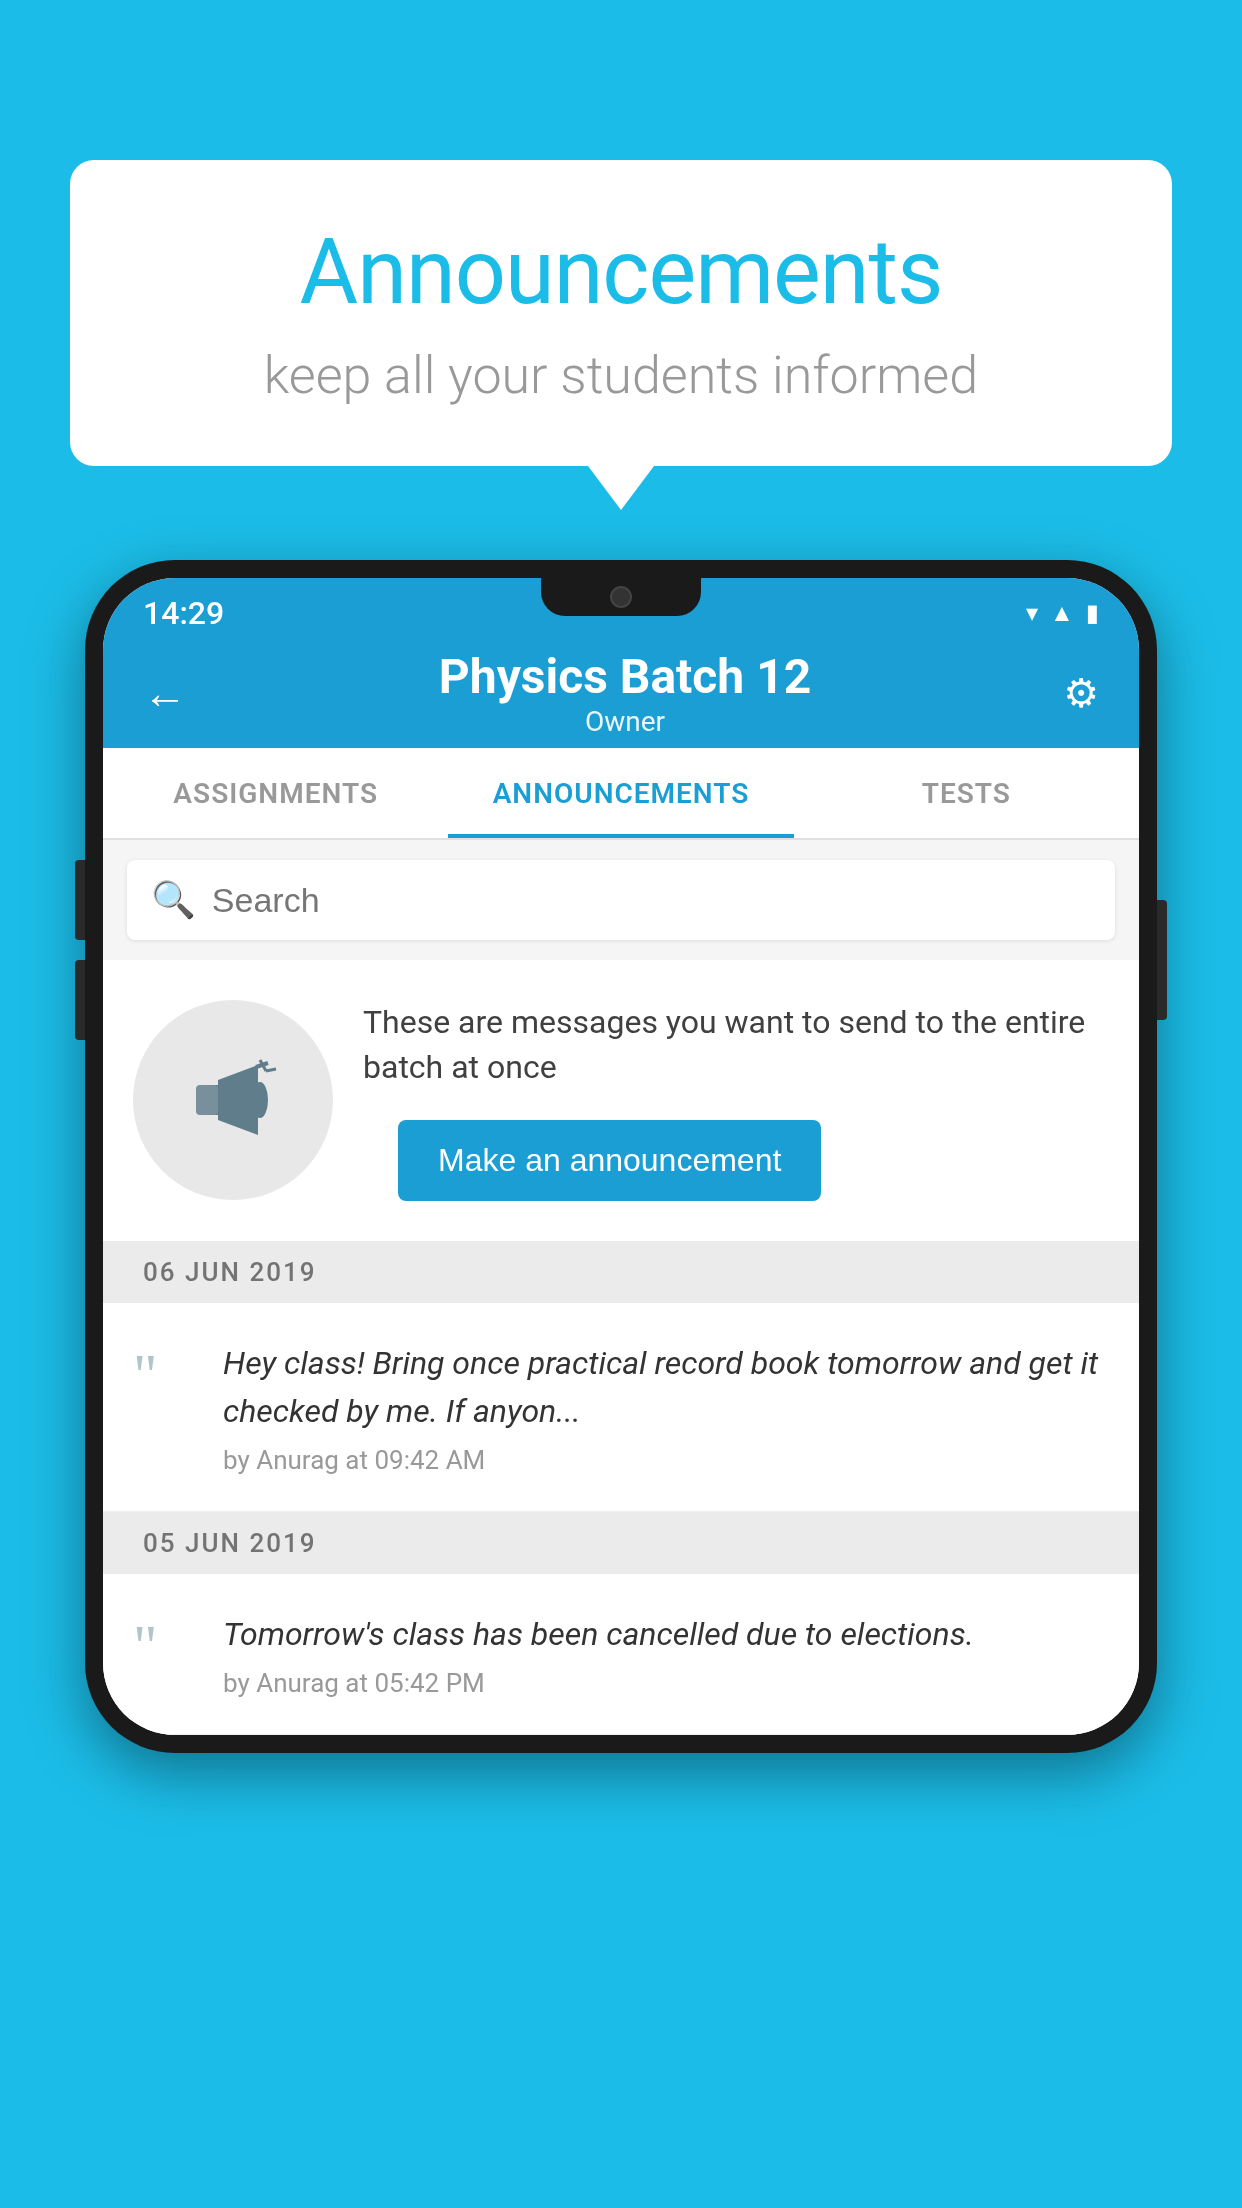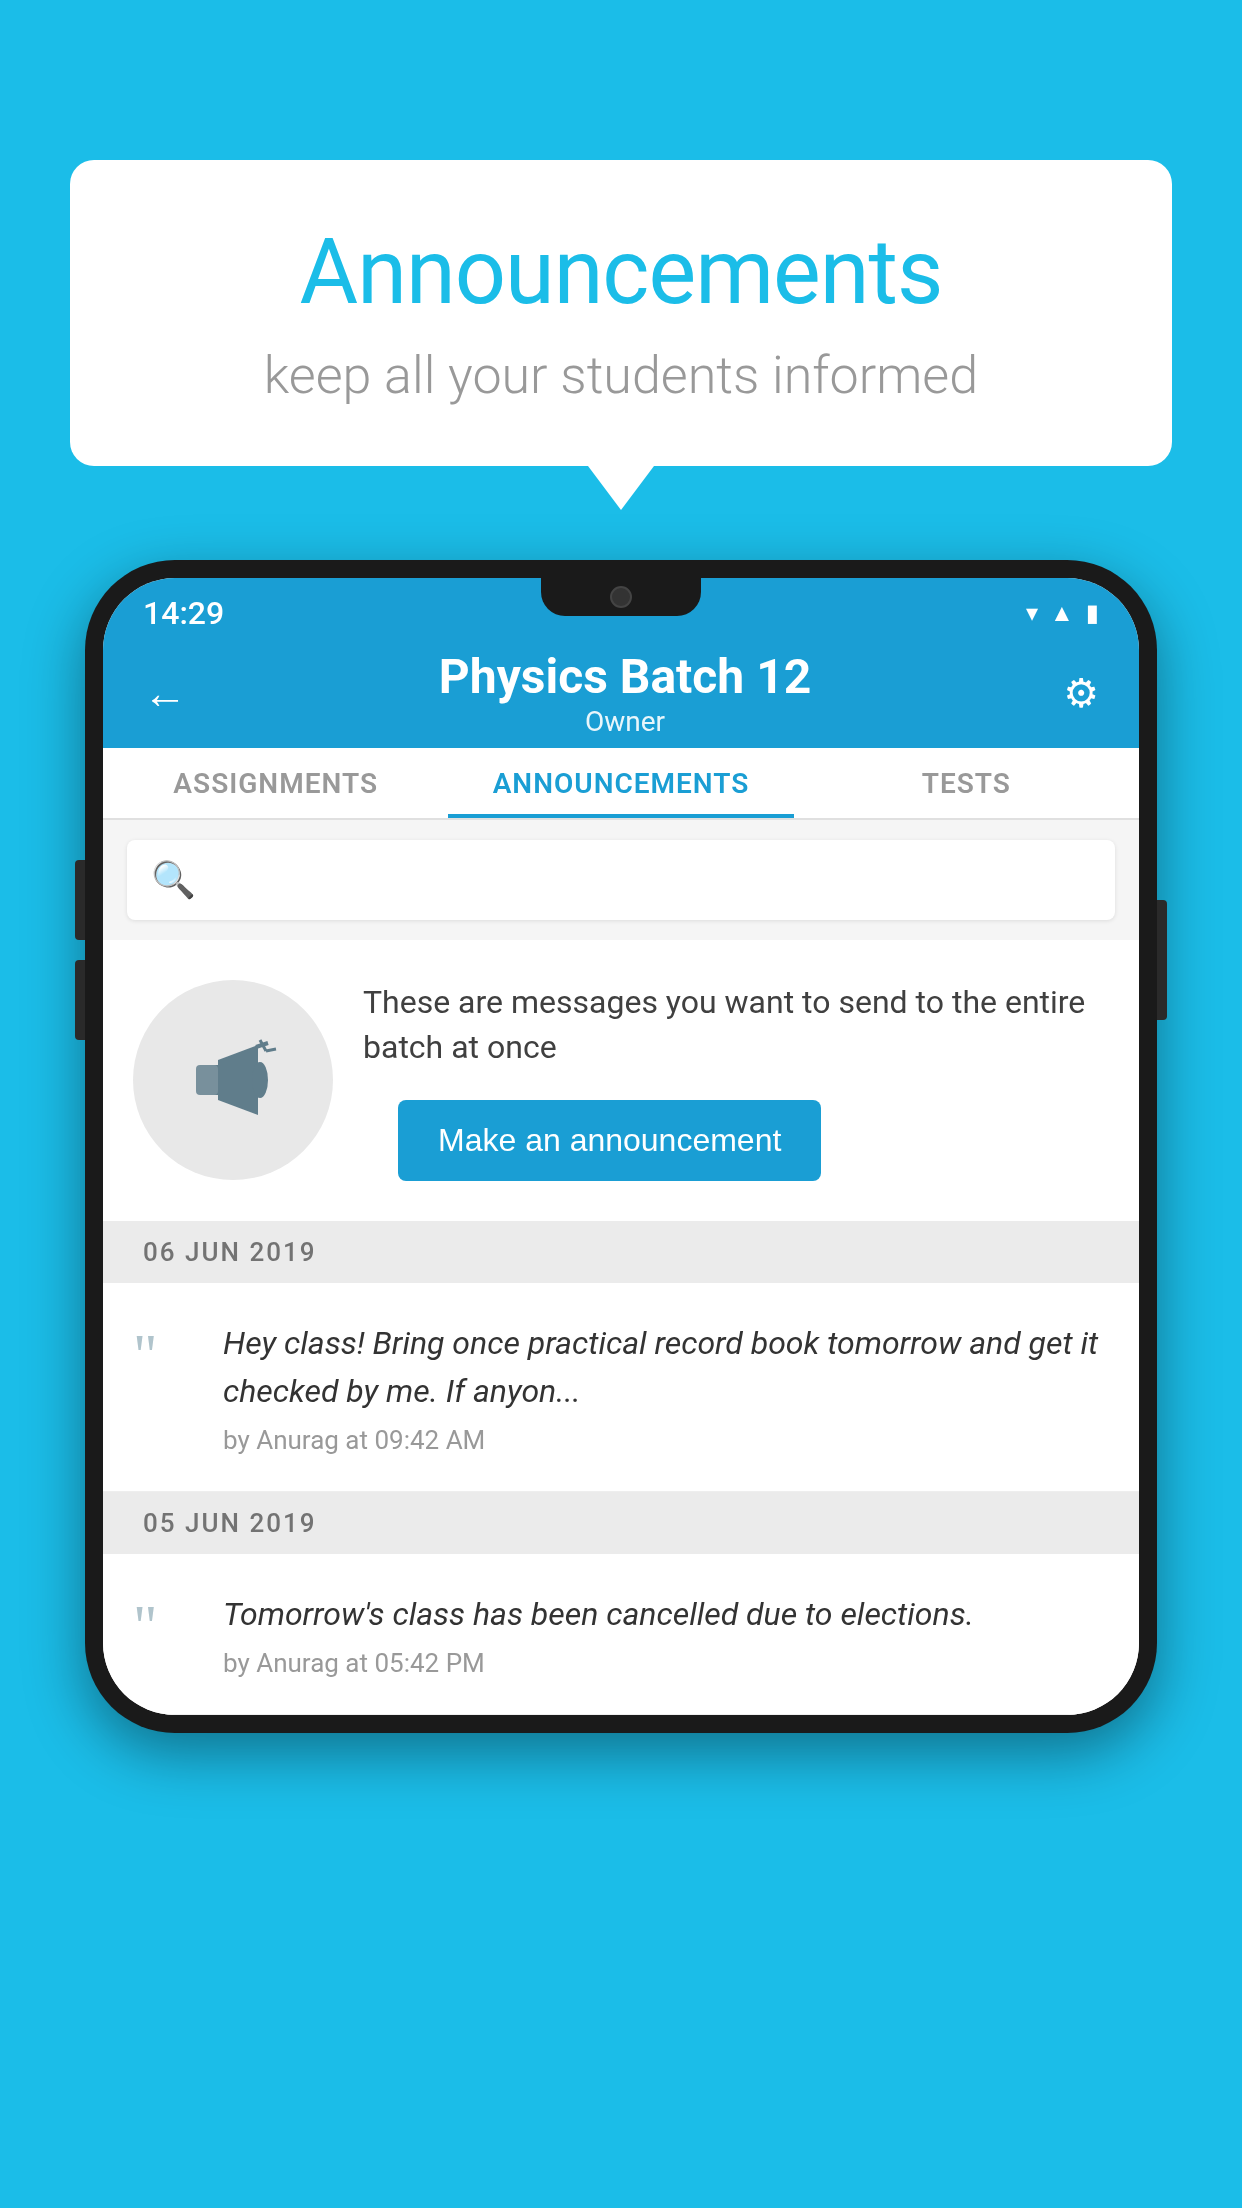--- a/index.html
+++ b/index.html
@@ -194,21 +194,21 @@
 
     .gear-icon {
       color: white;
       font-size: 40px;
     }
 
     
     .tabs {
       background: white;
       display: flex;
-      height: 72px;
+      height: 92px;
       border-bottom: 2px solid #e0e0e0;
     }
 
     .tab {
       flex: 1;
       display: flex;
       align-items: center;
       justify-content: center;
       font-size: 28px;
       font-weight: 600;
@@ -396,20 +396,21 @@
         <div class="tab active">
           <span>ANNOUNCEMENTS</span>
         </div>
         <div class="tab">
           <span>TESTS</span>
         </div>
       </div>
 
       <div class="search-bar">
         <span class="search-icon">🔍</span>
+        <input type="text" placeholder="Search" style="">
       </div>
 
       <div class="announcement-promo">
         <div class="promo-icon-circle">
           <svg width="90" height="90" viewBox="0 0 90 90">
             <polygon points="15,30 15,60 30,60 30,30" fill="#607d8b"></polygon>
             <polygon points="30,25 70,10 70,80 30,65" fill="#607d8b"></polygon>
             <rect x="8" y="30" width="22" height="30" rx="4" fill="#78909c"></rect>
             <ellipse cx="72" cy="45" rx="8" ry="18" fill="#607d8b"></ellipse>
             <line x1="68" y1="12" x2="80" y2="8" stroke="#607d8b" stroke-width="4"></line>

